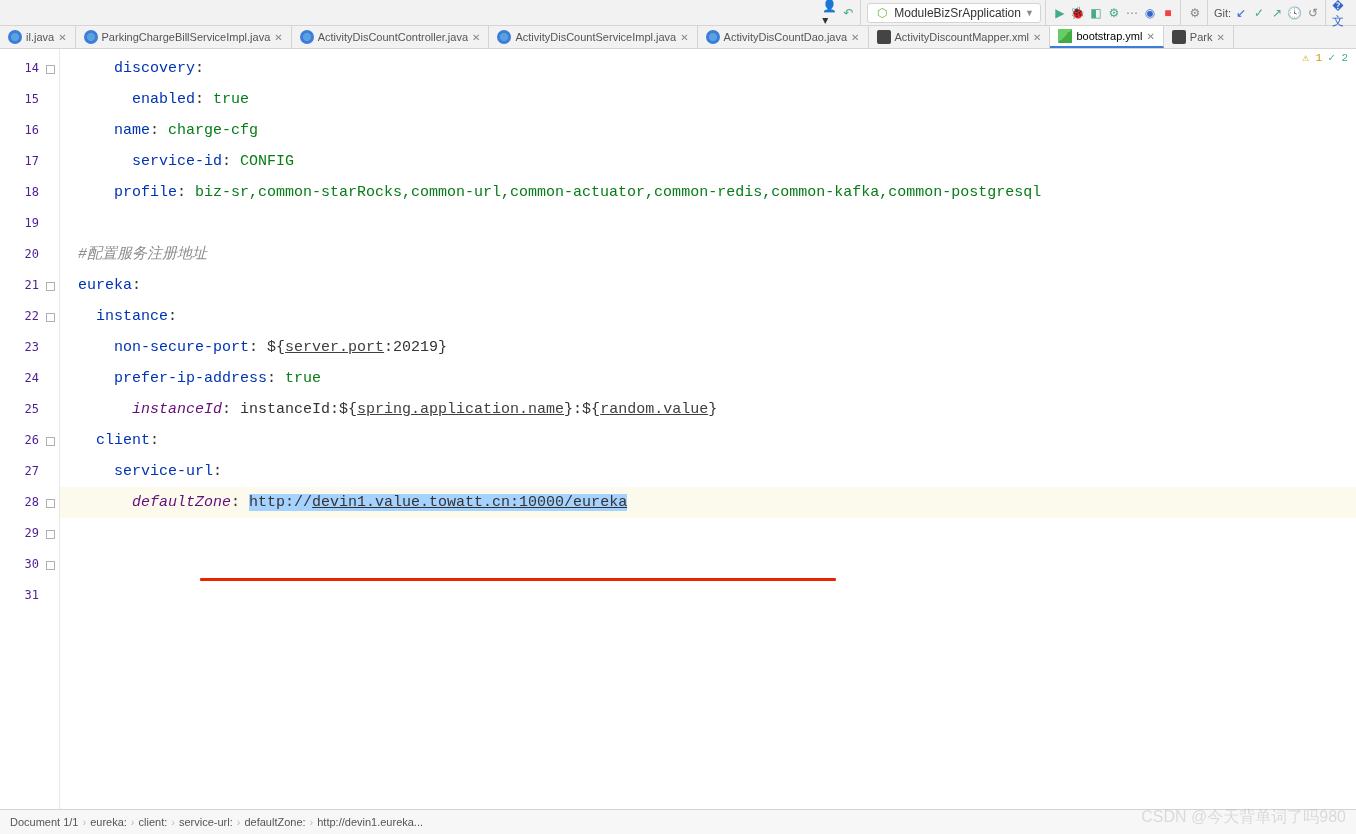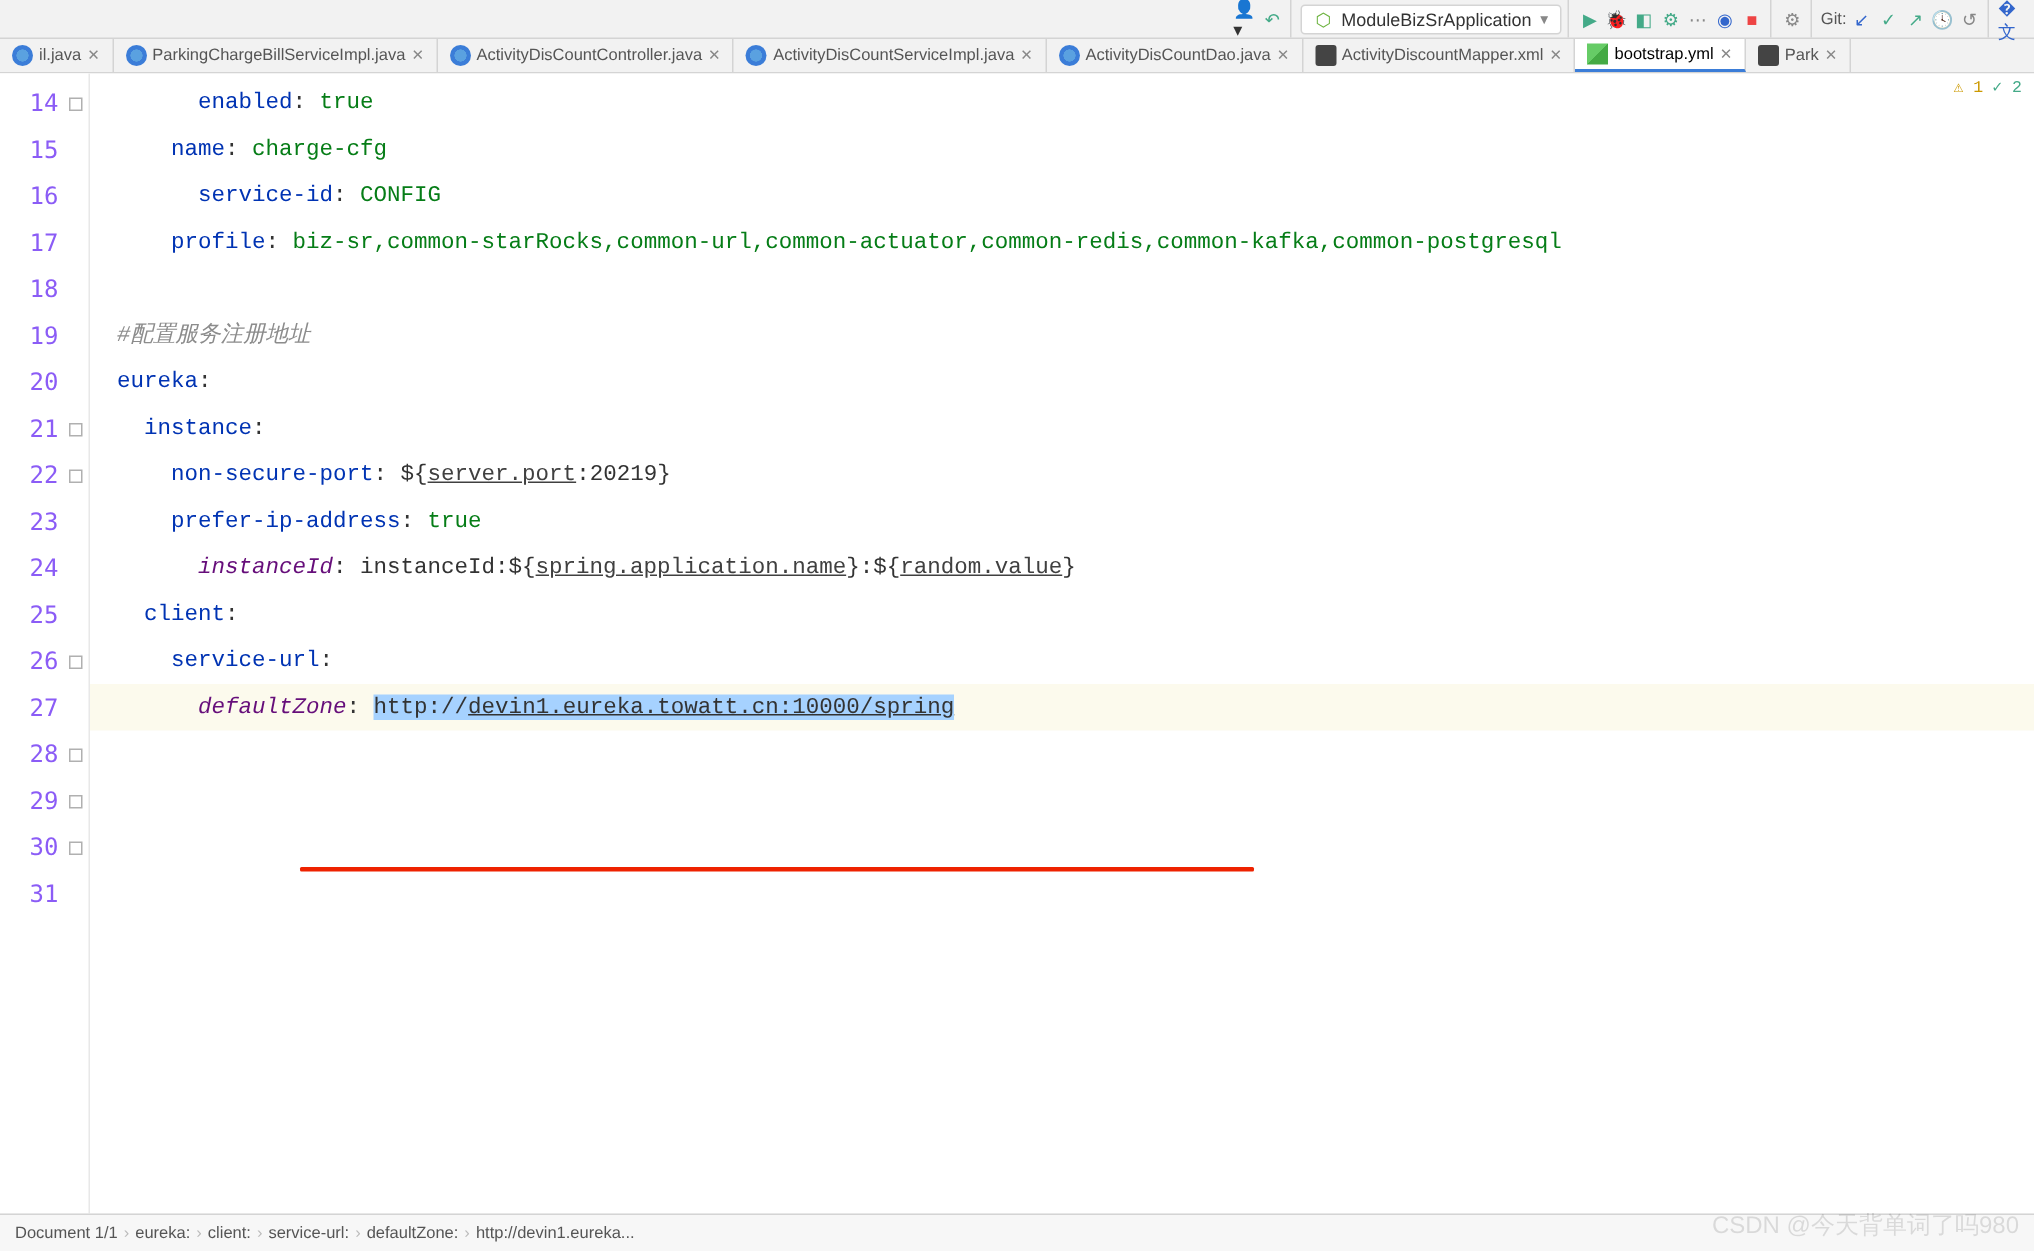--- a/index.html
+++ b/index.html
@@ -19,21 +19,21 @@
 .tab.active { background:#fff; border-bottom:2px solid #3b7dd8; color:#000; }
 .tab .fi { width:14px; height:14px; display:inline-block; }
 .tab .close { color:#888; font-size:10px; }
 .fi.java { background:radial-gradient(circle,#5aa1e0 40%,#3b7dd8 42%); border-radius:50%; }
 .fi.yml { background:linear-gradient(135deg,#6c6 50%,#4a4 50%); }
 .fi.dark { background:#444; border-radius:2px; }
 
 
 .editor { position:relative; display:flex; height:calc(100% - 26px - 23px - 25px); background:#fff; }
 .gutter { width:60px; background:#fff; border-right:1px solid #e8e8e8; padding-top:4px; text-align:right; }
-.gutter .ln { height:31px; line-height:31px; padding-right:20px; color:#8b5cf6; font-size:16px; font-family:Menlo,Consolas,monospace; position:relative; }
+.gutter .ln { height:31px; line-height:31px; padding-right:20px; color:#4c1d95; font-size:12px; font-family:Menlo,Consolas,monospace; position:relative; }
 .gutter .ln.fold::after { content:""; position:absolute; right:4px; top:12px; width:7px; height:7px; border:1px solid #b0b0b0; background:#fff; }
 .code { flex:1; padding-top:4px; font-family:Menlo,Consolas,"Courier New",monospace; font-size:15px; position:relative; }
 .code .line { height:31px; line-height:31px; white-space:pre; }
 .code .line.hl { background:#fcfaed; }
 .key { color:#0033b3; }
 .val { color:#067d17; }
 .num { color:#1750eb; }
 .str { color:#067d17; }
 .cmt { color:#8c8c8c; font-style:italic; }
 .link { color:#404040; text-decoration:underline; }
@@ -151,34 +151,35 @@
       <div class="ln fold">28</div>
       <div class="ln fold">29</div>
       <div class="ln fold">30</div>
       <div class="ln">31</div>
     </div>
   <div class="code" id="code">
     <div class="badges">
       <span style="color:#c90">⚠ <span>1</span></span>
       <span style="color:#4a8">✓ <span>2</span></span>
     </div>
+  <div class="line">      <span class="key">discovery</span>:</div>
       <div class="line">        <span class="key">enabled</span>: <span class="val">true</span></div>
       <div class="line">      <span class="key">name</span>: <span class="str">charge-cfg</span></div>
       <div class="line">        <span class="key">service-id</span>: <span class="str">CONFIG</span></div>
       <div class="line">      <span class="key">profile</span>: <span class="str">biz-sr,common-starRocks,common-url,common-actuator,common-redis,common-kafka,common-postgresql</span></div>
       <div class="line"></div>
       <div class="line">  <span class="cmt">#配置服务注册地址</span></div>
       <div class="line">  <span class="key">eureka</span>:</div>
       <div class="line">    <span class="key">instance</span>:</div>
       <div class="line">      <span class="key">non-secure-port</span>: ${<span class="link">server.port</span>:20219}</div>
       <div class="line">      <span class="key">prefer-ip-address</span>: <span class="val">true</span></div>
       <div class="line">        <span class="italic-key">instanceId</span>: instanceId:${<span class="link">spring.application.name</span>}:${<span class="link">random.value</span>}</div>
       <div class="line">    <span class="key">client</span>:</div>
       <div class="line">      <span class="key">service-url</span>:</div>
-      <div class="line hl">        <span class="italic-key">defaultZone</span>: <span class="sel">http://<span style="text-decoration:underline">devin1.eureka.towatt.cn:10000/spring</span></span></div>
+      <div class="line hl">        <span class="italic-key">defaultZone</span>: <span class="sel">http://<span style="text-decoration:underline">devin1.value.towatt.cn:10000/eureka</span></span></div>
       <div class="line"></div>
       <div class="underline-red" style="left: 140px; top: 529px; width: 636px;"></div>
     </div>
 </div>
 
 <div class="crumbs" id="crumbs">
     <span>Document 1/1</span>
     <span class="sep">›</span>
     <span>eureka:</span>
     <span class="sep">›</span>

